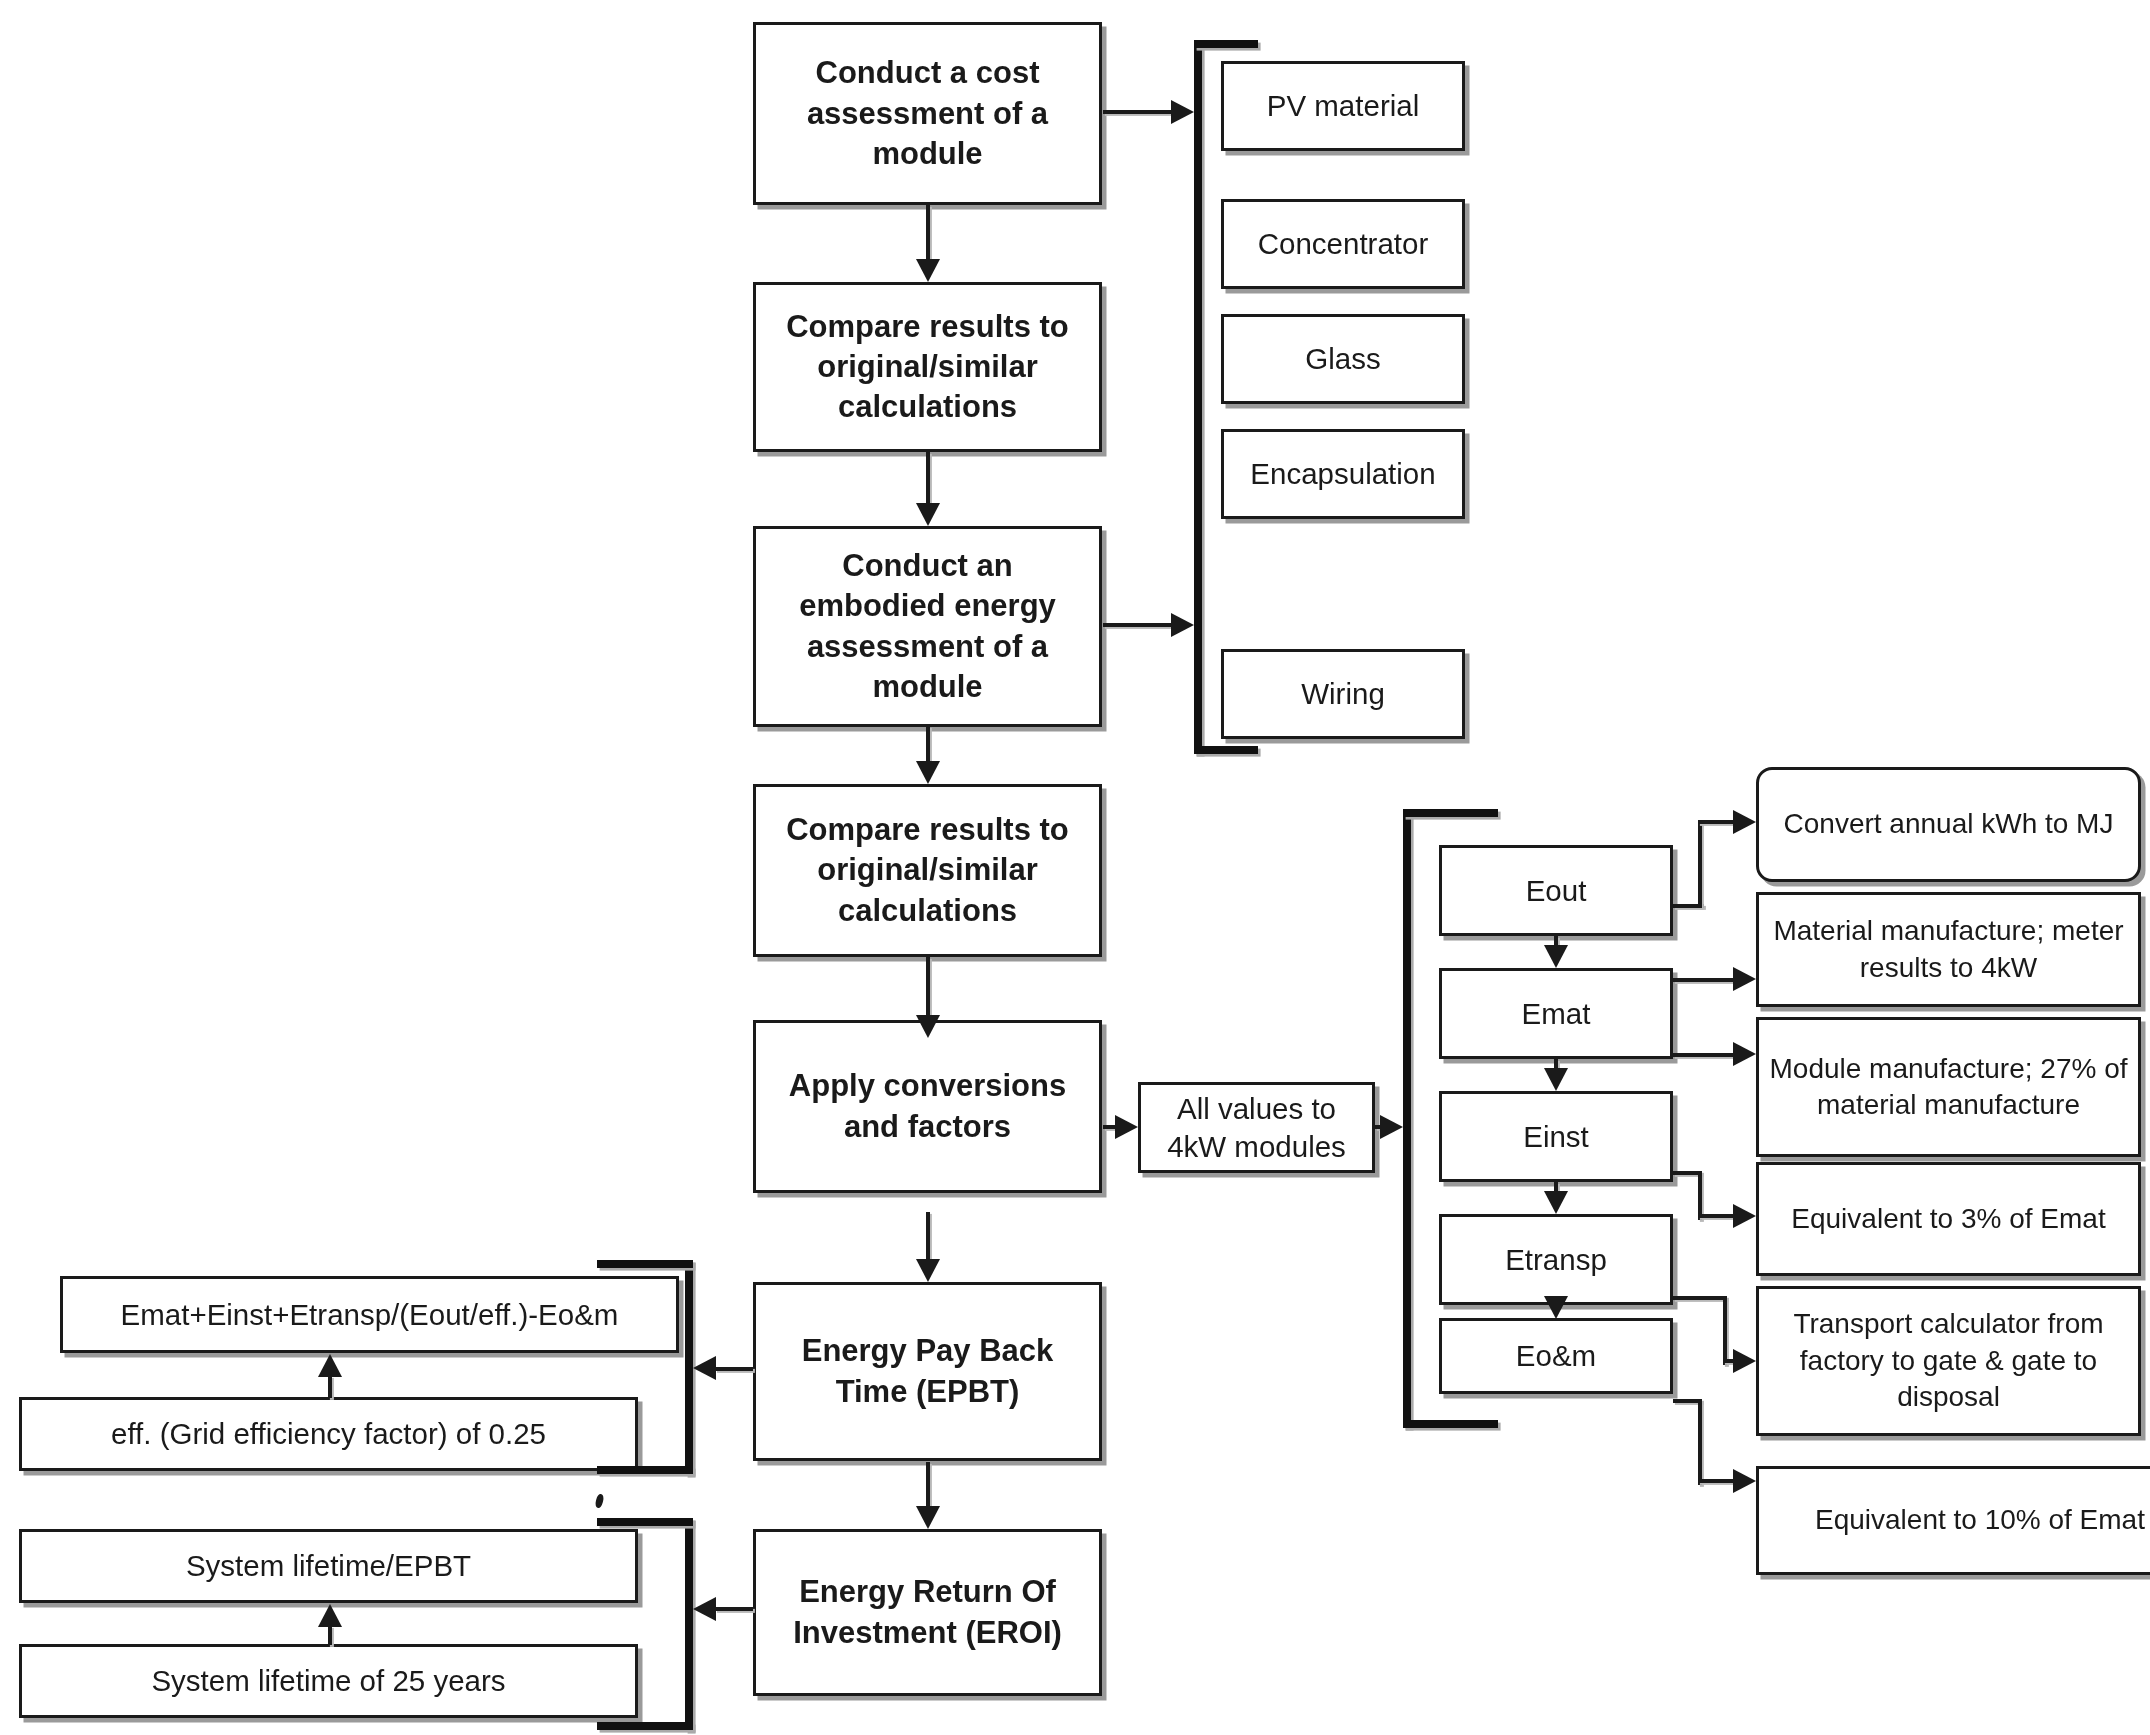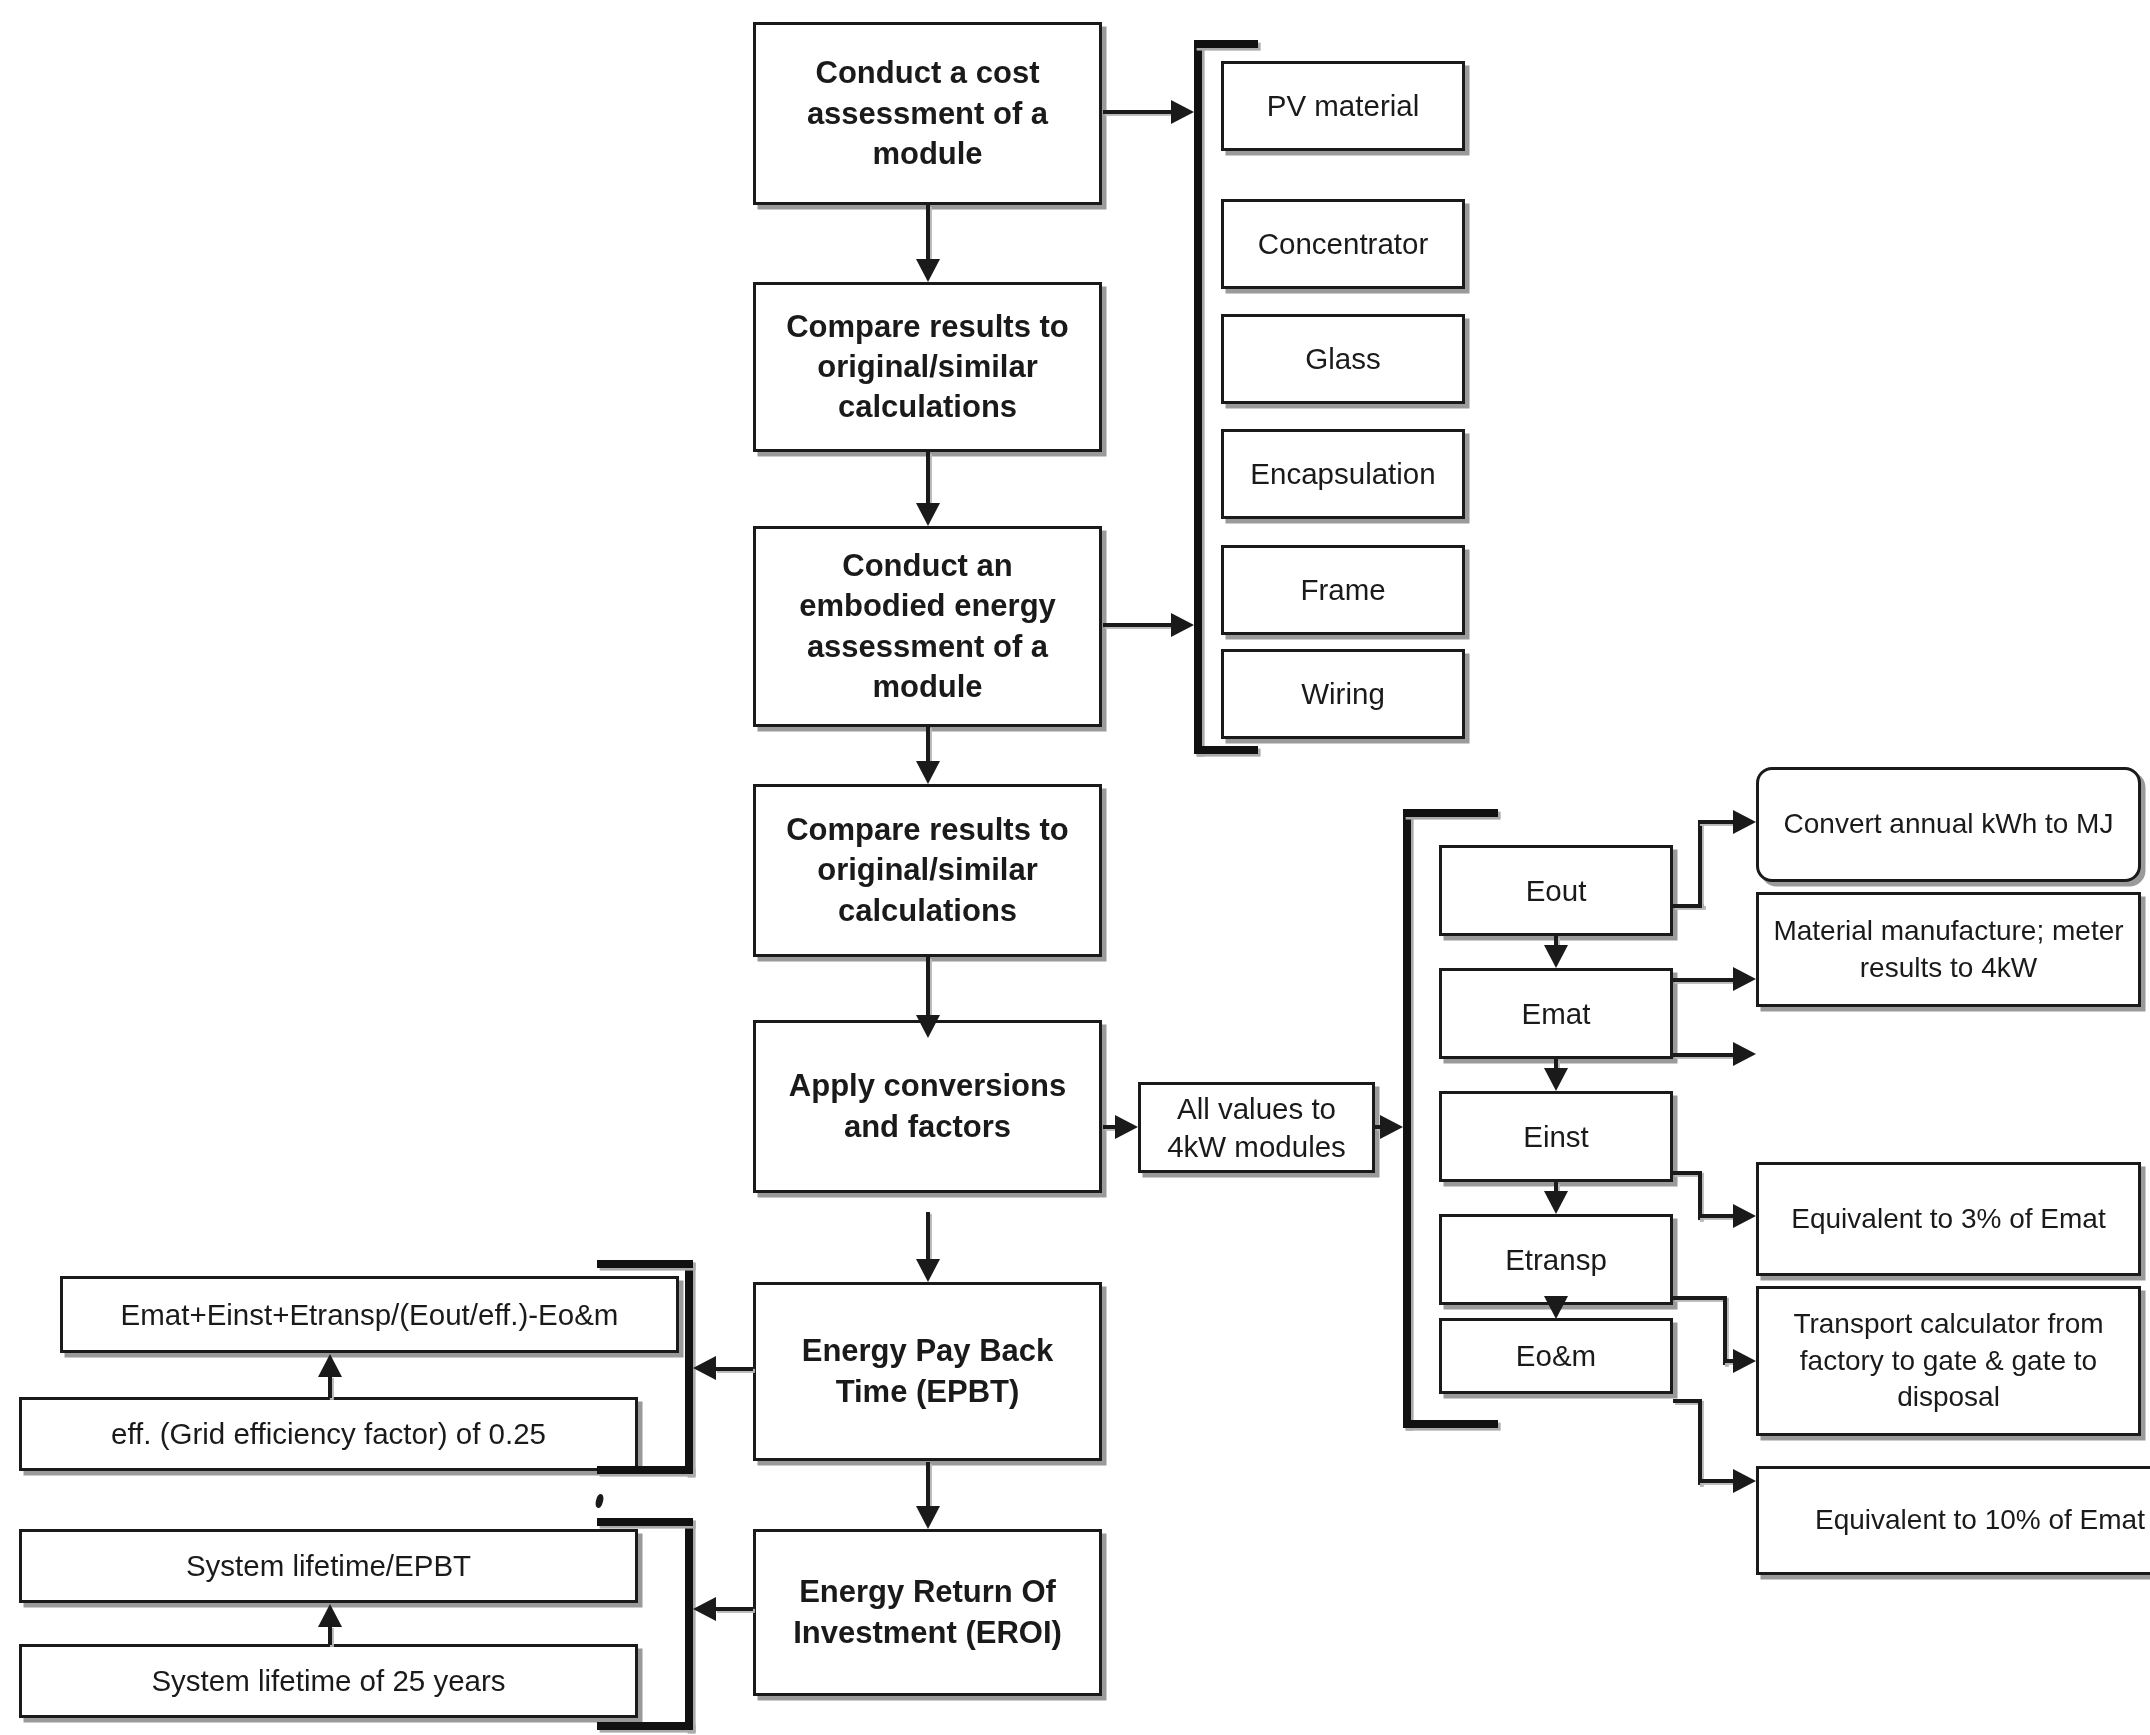--- a/index.html
+++ b/index.html
@@ -68,21 +68,20 @@
   <div class="ar r" style="left:1171px;top:613px;"></div>
 
   <div class="bkv" style="left:1194px;top:40px;height:714px;"></div>
   <div class="bkh" style="left:1194px;top:40px;width:64px;"></div>
   <div class="bkh" style="left:1194px;top:746px;width:64px;"></div>
 
   <div class="box" style="left:1221px;top:61px;width:244px;height:90px;">PV material</div>
   <div class="box" style="left:1221px;top:199px;width:244px;height:90px;">Concentrator</div>
   <div class="box" style="left:1221px;top:314px;width:244px;height:90px;">Glass</div>
   <div class="box" style="left:1221px;top:429px;width:244px;height:90px;">Encapsulation</div>
-  <div class="box" style="left:1221px;top:545px;width:244px;height:90px;">Frame</div>
   <div class="box" style="left:1221px;top:649px;width:244px;height:90px;">Wiring</div>
 
   <div class="hl" style="left:1103px;top:1125px;width:14px;"></div>
   <div class="ar r" style="left:1115px;top:1115px;"></div>
   <div class="box" style="left:1138px;top:1082px;width:237px;height:91px;">All values to 4kW modules</div>
   <div class="hl" style="left:1375px;top:1125px;width:7.7px;"></div>
   <div class="ar r" style="left:1380px;top:1115px;"></div>
 
   <div class="bkv" style="left:1403px;top:809px;height:619px;"></div>
   <div class="bkh" style="left:1403px;top:809px;width:95px;"></div>
@@ -97,20 +96,21 @@
   <div class="vl" style="left:1554px;top:936px;height:10.3px;"></div>
   <div class="ar d" style="left:1544px;top:945px;"></div>
   <div class="vl" style="left:1554px;top:1059px;height:10.3px;"></div>
   <div class="ar d" style="left:1544px;top:1068px;"></div>
   <div class="vl" style="left:1554px;top:1182px;height:10.3px;"></div>
   <div class="ar d" style="left:1544px;top:1191px;"></div>
   <div class="ar d" style="left:1544px;top:1296px;"></div>
 
   <div class="box desc" style="left:1756px;top:767px;width:385px;height:115px;border-radius:16px;">Convert annual kWh to MJ</div>
   <div class="box desc" style="left:1756px;top:892px;width:385px;height:115px;">Material manufacture; meter results to 4kW</div>
+  <div class="box desc" style="left:1756px;top:1017px;width:385px;height:140px;">Module manufacture; 27% of material manufacture</div>
   <div class="box desc" style="left:1756px;top:1162px;width:385px;height:114px;">Equivalent to 3% of Emat</div>
   <div class="box desc" style="left:1756px;top:1286px;width:385px;height:150px;">Transport calculator from factory to gate &amp; gate to disposal</div>
   <div class="box desc" style="left:1756px;top:1466px;width:448px;height:109px;">Equivalent to 10% of Emat</div>
 
   <div class="hl" style="left:1673px;top:904px;width:31px;"></div>
   <div class="vl" style="left:1698px;top:820px;height:88px;"></div>
   <div class="hl" style="left:1698px;top:820px;width:37px;"></div>
   <div class="ar r" style="left:1733px;top:810px;"></div>
 
   <div class="hl" style="left:1673px;top:978px;width:62px;"></div>

